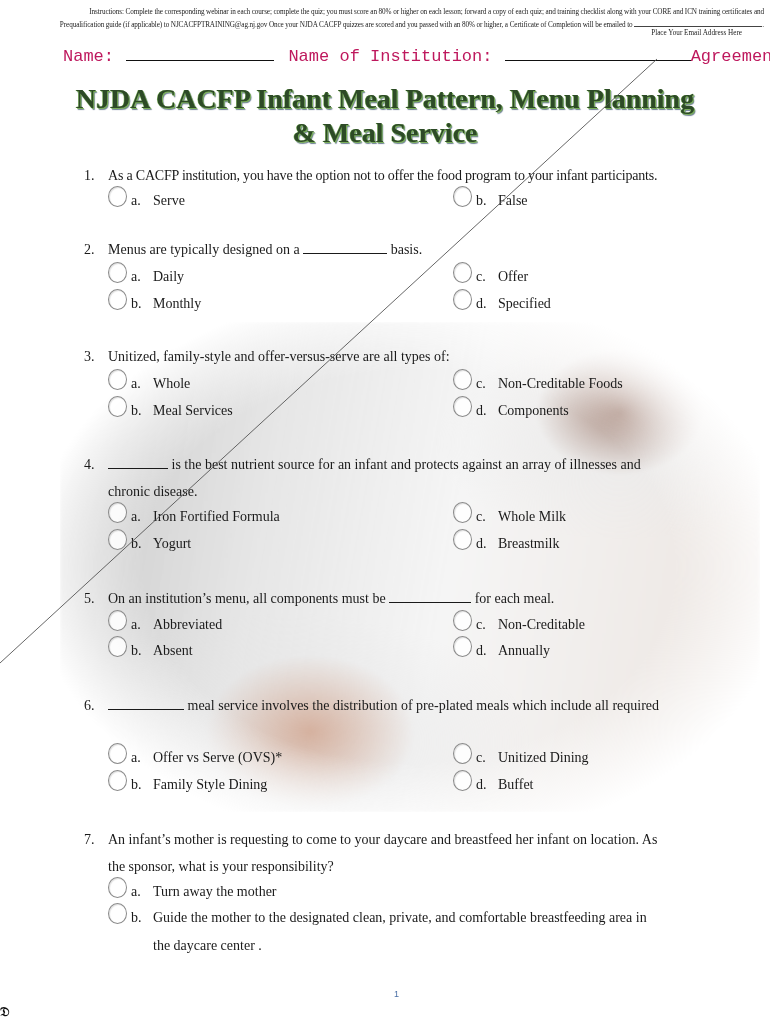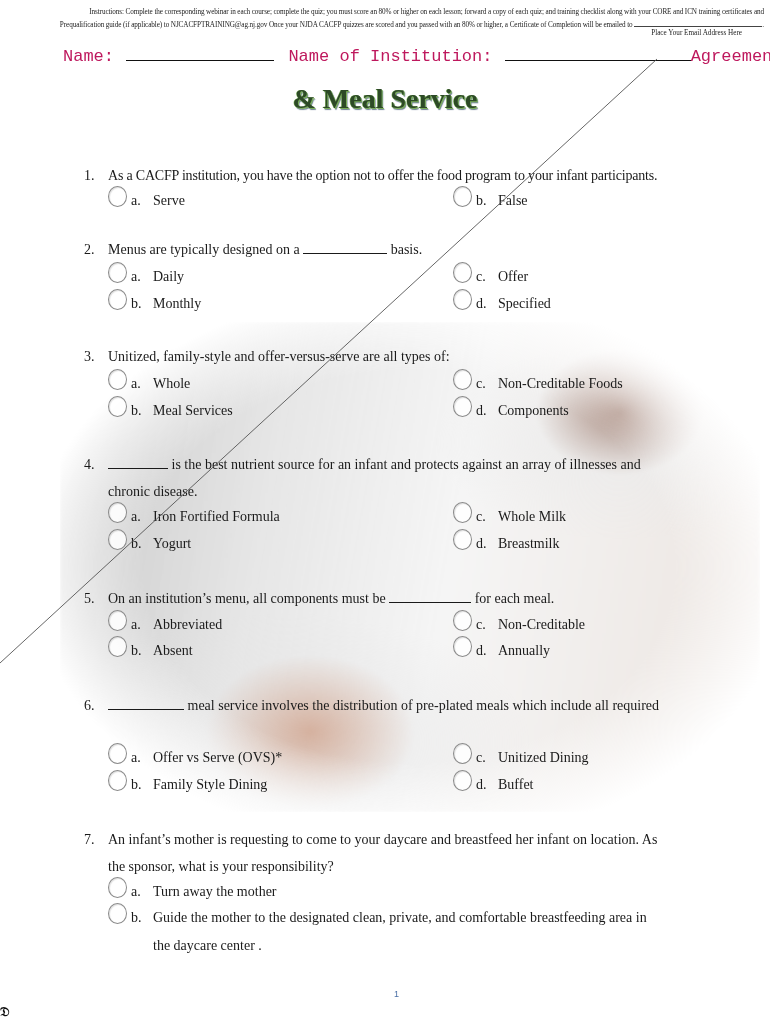--- a/index.html
+++ b/index.html
@@ -83,20 +83,21 @@
 
 <div class="header-fields">
   <span>Name:</span>
   <span class="blank" style="width:148px"></span>
   <span>Name of Institution:</span>
   <span class="blank" style="width:186px;margin-right:0"></span><span>Agreement #</span>
   <span class="blank" style="width:14px"></span>
 </div>
 
 <div class="title">
+  <div>NJDA CACFP Infant Meal Pattern, Menu Planning</div>
   <div>&amp; Meal Service</div>
 </div>
 
 <div class="bg-photo"></div>
 
 <div class="q" style="top:162px">
   <span class="num">1.</span>
   <span class="stem" style="white-space:nowrap;letter-spacing:-0.2px">As a CACFP institution, you have the option not to offer the food program to your infant participants.</span>
 </div>
 <div class="opt" style="left:108px;top:191px">

